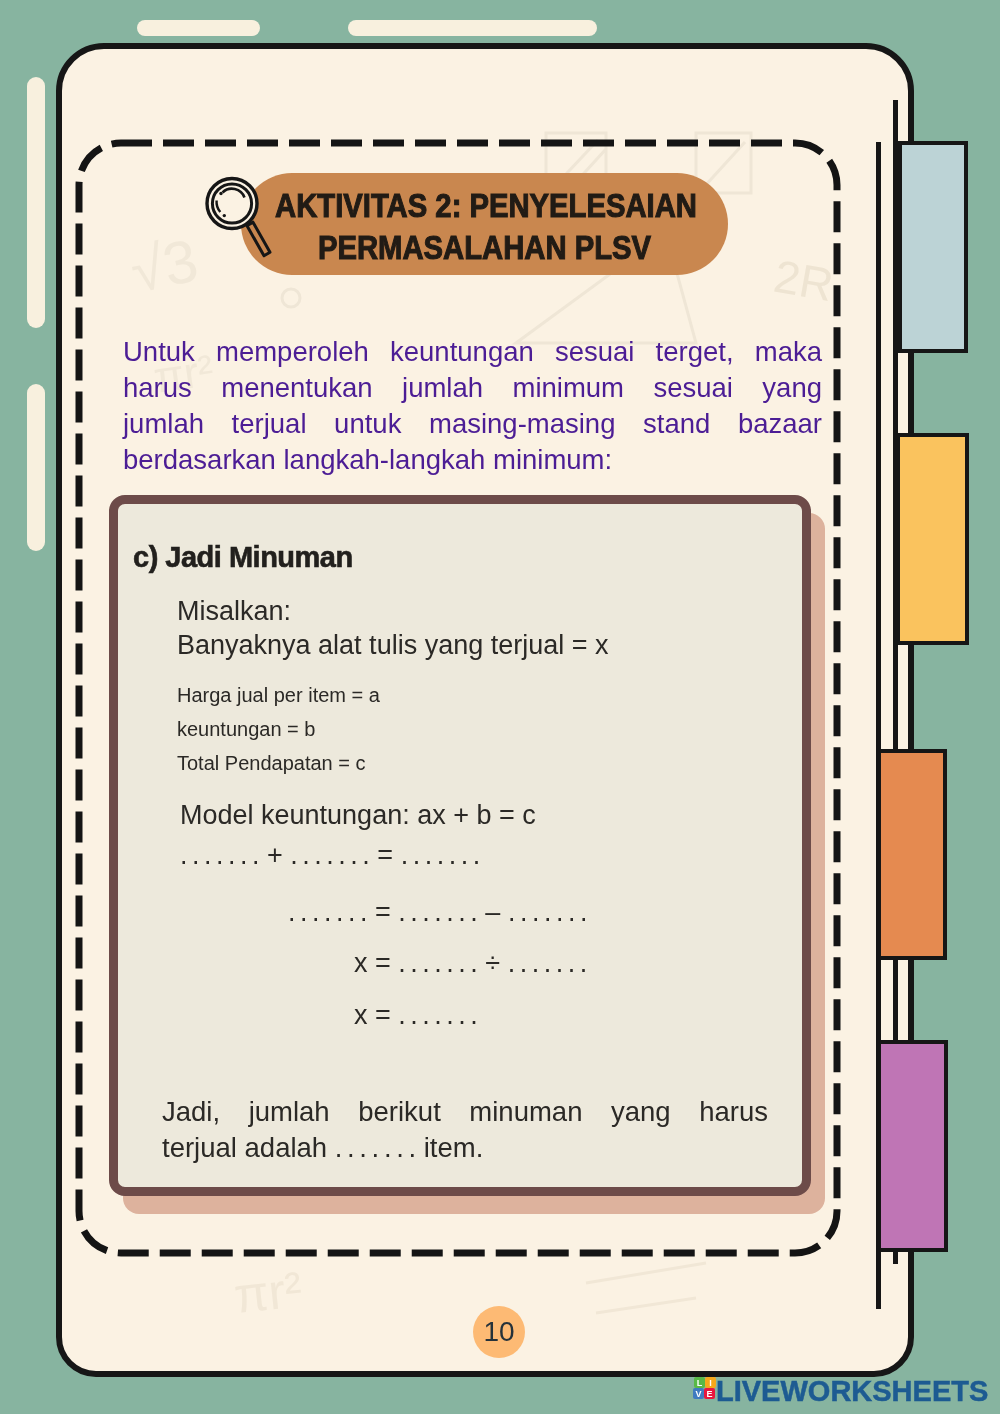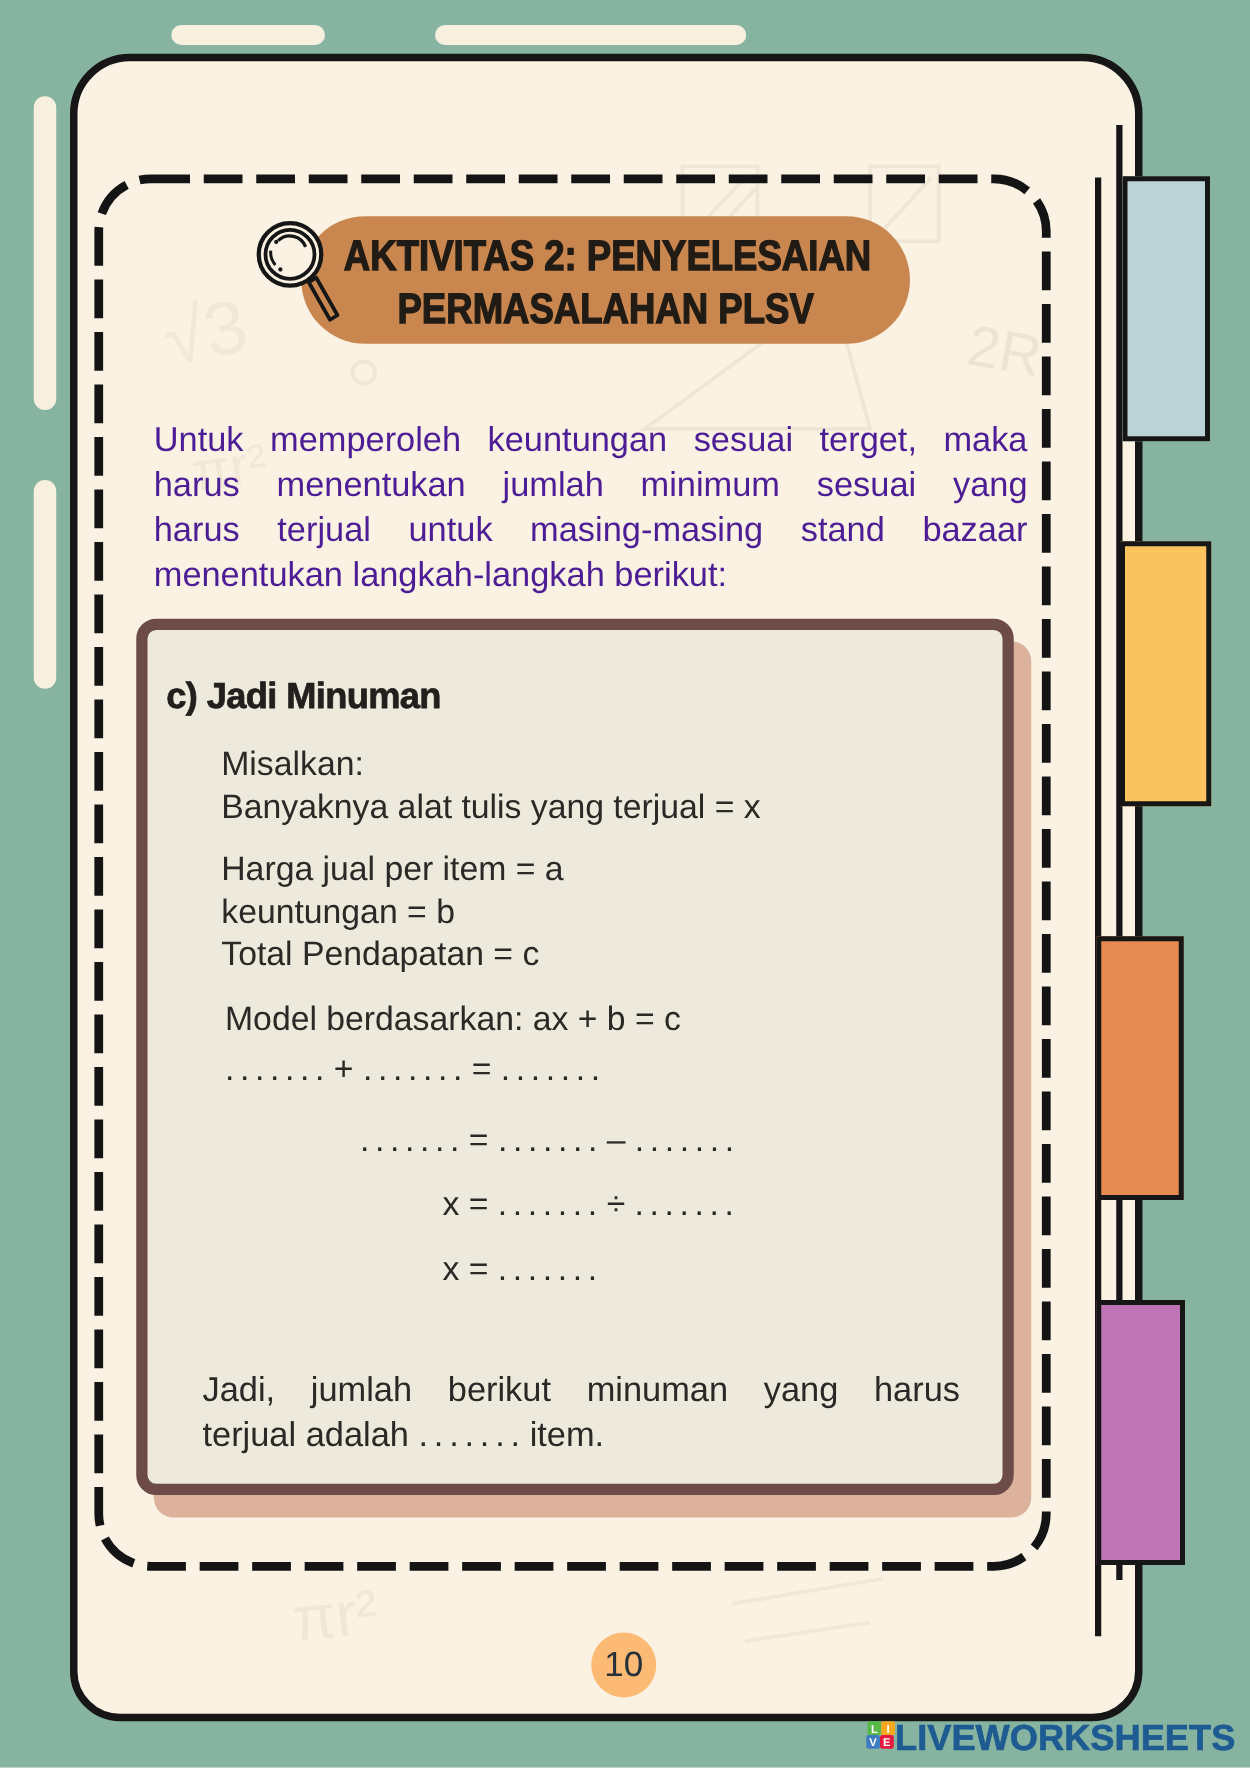--- a/index.html
+++ b/index.html
@@ -65,33 +65,33 @@
   <path d="M22.5 20.5 A 13.5 13.5 0 0 1 44.5 25.5" stroke="#161616" stroke-width="2.6" fill="none"></path>
   <path d="M16.6 28.5 A 15.5 15.5 0 0 0 20.3 40" stroke="#161616" stroke-width="2.4" fill="none"></path>
   <circle cx="21" cy="21.5" r="1.7" fill="#161616"></circle>
   <circle cx="24.3" cy="43.6" r="1.7" fill="#161616"></circle>
   <path d="M47 53.8 L53 50.2 L70 80.2 L64 83.8 Z" fill="none" stroke="#161616" stroke-width="3" stroke-linejoin="round"></path>
 </svg>
 
 <div class="abs" style="left:123px;top:334px;width:699px;font-size:27.5px;line-height:36px;color:#4c1d95;">
   <div style="text-align:justify;text-align-last:justify;">Untuk memperoleh keuntungan sesuai terget, maka</div>
   <div style="text-align:justify;text-align-last:justify;">harus menentukan jumlah minimum sesuai yang</div>
-  <div style="text-align:justify;text-align-last:justify;">harus terjual untuk masing-masing stand bazaar</div>
-  <div>menentukan langkah-langkah berikut:</div>
+  <div style="text-align:justify;text-align-last:justify;">jumlah terjual untuk masing-masing stand bazaar</div>
+  <div>berdasarkan langkah-langkah minimum:</div>
 </div>
 
 <div class="abs" style="left:109px;top:495px;width:702px;height:701px;background:#ede9dc;border:9px solid #6d4b49;border-radius:16px;box-sizing:border-box;box-shadow:14px 18px 0 #ddb29d;"></div>
 
 <div class="abs" style="left:133px;top:541px;font-size:29px;font-weight:bold;letter-spacing:-0.5px;color:#22201d;-webkit-text-stroke:0.6px #22201d;">c) Jadi Minuman</div>
 
 <div class="abs" style="left:177px;top:594px;font-size:27px;line-height:34px;color:#2b2926;">Misalkan:<br>Banyaknya alat tulis yang terjual = x</div>
 
-<div class="abs" style="left:177px;top:678px;font-size:27px;line-height:34px;color:#2b2926;">Harga jual per item = a<br>keuntungan = b<br>Total Pendapatan = c</div>
+<div class="abs" style="left:177px;top:678px;font-size:20px;line-height:34px;color:#2b2926;">Harga jual per item = a<br>keuntungan = b<br>Total Pendapatan = c</div>
 
-<div class="abs" style="left:180px;top:800px;font-size:27px;color:#2b2926;">Model berdasarkan: ax + b = c</div>
+<div class="abs" style="left:180px;top:800px;font-size:27px;color:#2b2926;">Model keuntungan: ax + b = c</div>
 
 <div class="abs" style="left:180px;top:840px;font-size:27px;color:#2b2926;"><span style="word-spacing:-3px;">. . . . . . .</span> + <span style="word-spacing:-3px;">. . . . . . .</span> = <span style="word-spacing:-3px;">. . . . . . .</span></div>
 
 <div class="abs" style="left:288px;top:897px;font-size:27px;color:#2b2926;"><span style="word-spacing:-3px;">. . . . . . .</span> = <span style="word-spacing:-3px;">. . . . . . .</span> – <span style="word-spacing:-3px;">. . . . . . .</span></div>
 
 <div class="abs" style="left:354px;top:948px;font-size:27px;color:#2b2926;">x = <span style="word-spacing:-3px;">. . . . . . .</span> ÷ <span style="word-spacing:-3px;">. . . . . . .</span></div>
 
 <div class="abs" style="left:354px;top:1000px;font-size:27px;color:#2b2926;">x = <span style="word-spacing:-3px;">. . . . . . .</span></div>
 
 <div class="abs" style="left:162px;top:1094px;width:606px;font-size:27.5px;line-height:36px;color:#2b2926;">

